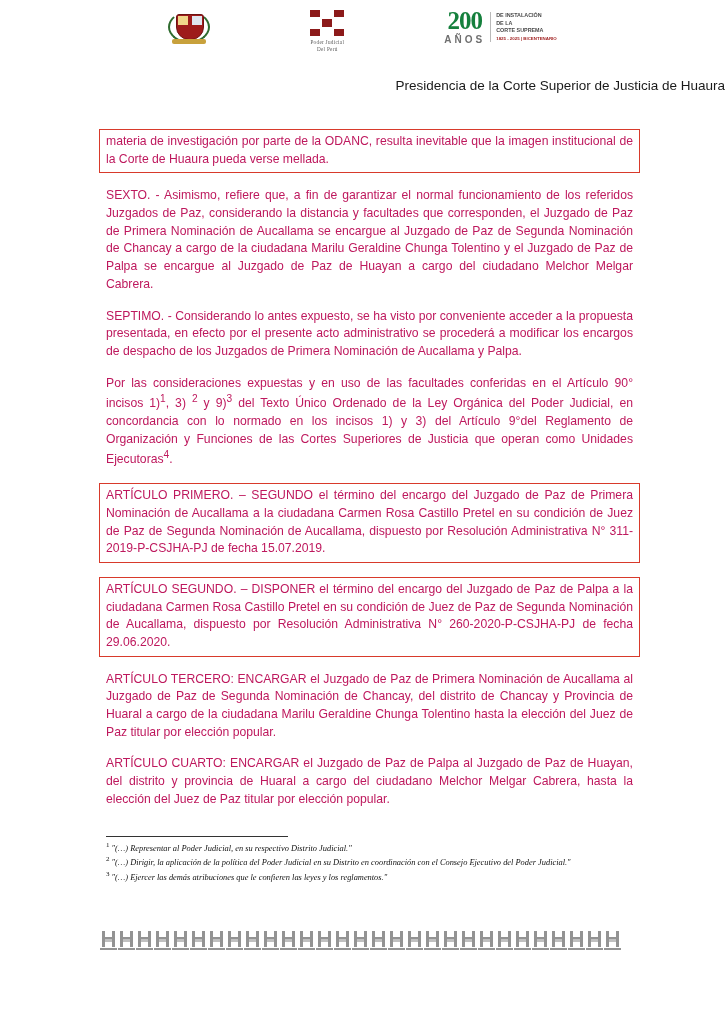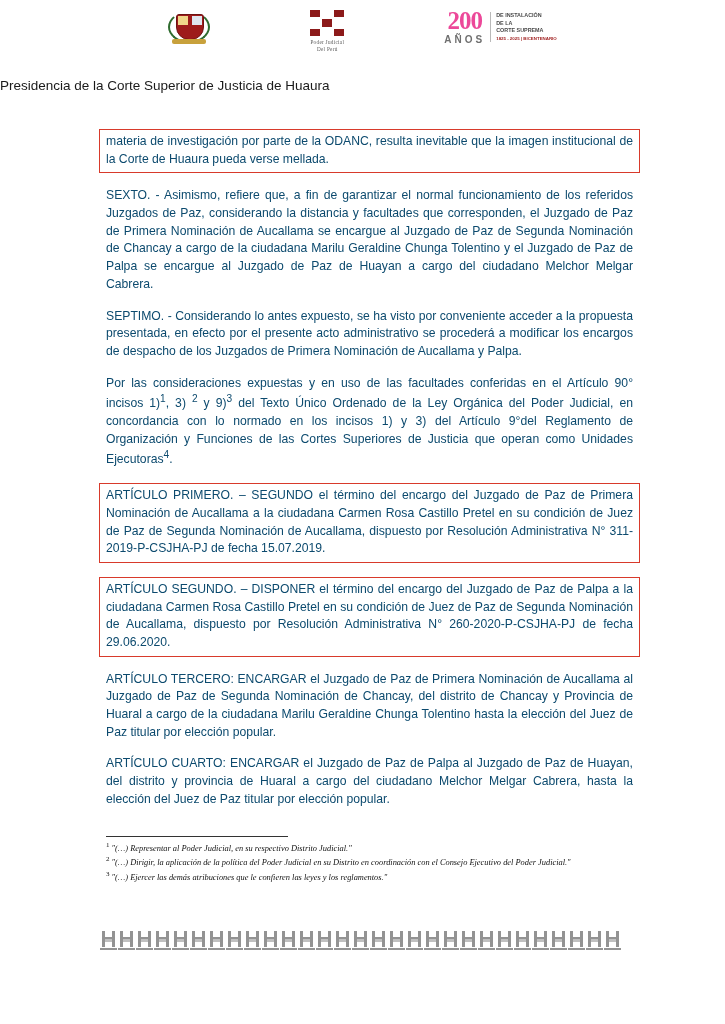--- a/index.html
+++ b/index.html
@@ -127,21 +127,21 @@
   }
   .anniv-left {
     display: flex;
     flex-direction: column;
     align-items: center;
   }
   .anniv-200 {
     font-family: "Liberation Serif", serif;
     font-size: 25px;
     font-weight: bold;
-    color: #ec4899;
+    color: #15803d;
     line-height: 0.9;
     letter-spacing: -1px;
   }
   .anniv-anos {
     font-family: "Liberation Sans", sans-serif;
     font-size: 10px;
     font-weight: bold;
     color: #6f6f6f;
     letter-spacing: 3px;
     margin-top: 1px;
@@ -157,35 +157,35 @@
     padding-left: 5px;
   }
   .anniv-right .red {
     color: #9e1b1b;
     font-size: 4.4px;
     display: block;
     margin-top: 2px;
   }
 
   .title-line {
-    text-align: left;
+    text-align: right;
     font-family: "Liberation Sans", sans-serif;
     font-size: 13.5px;
     color: #1a1a1a;
     margin-top: 12px;
   }
 
   
   .content {
     margin: 36px 92px 0 106px;
     font-family: "Liberation Sans", sans-serif;
     font-size: 12.2px;
     line-height: 1.45;
     text-align: justify;
-    color: #0c4a6e;
+    color: #be185d;
   }
   .para {
     margin-bottom: 14px;
   }
   .para:last-child { margin-bottom: 0; }
   .boxed {
     border: 1.6px solid #d83a2b;
     padding: 3px 6px 4px 6px;
     margin-left: -7px;
     margin-right: -7px;

